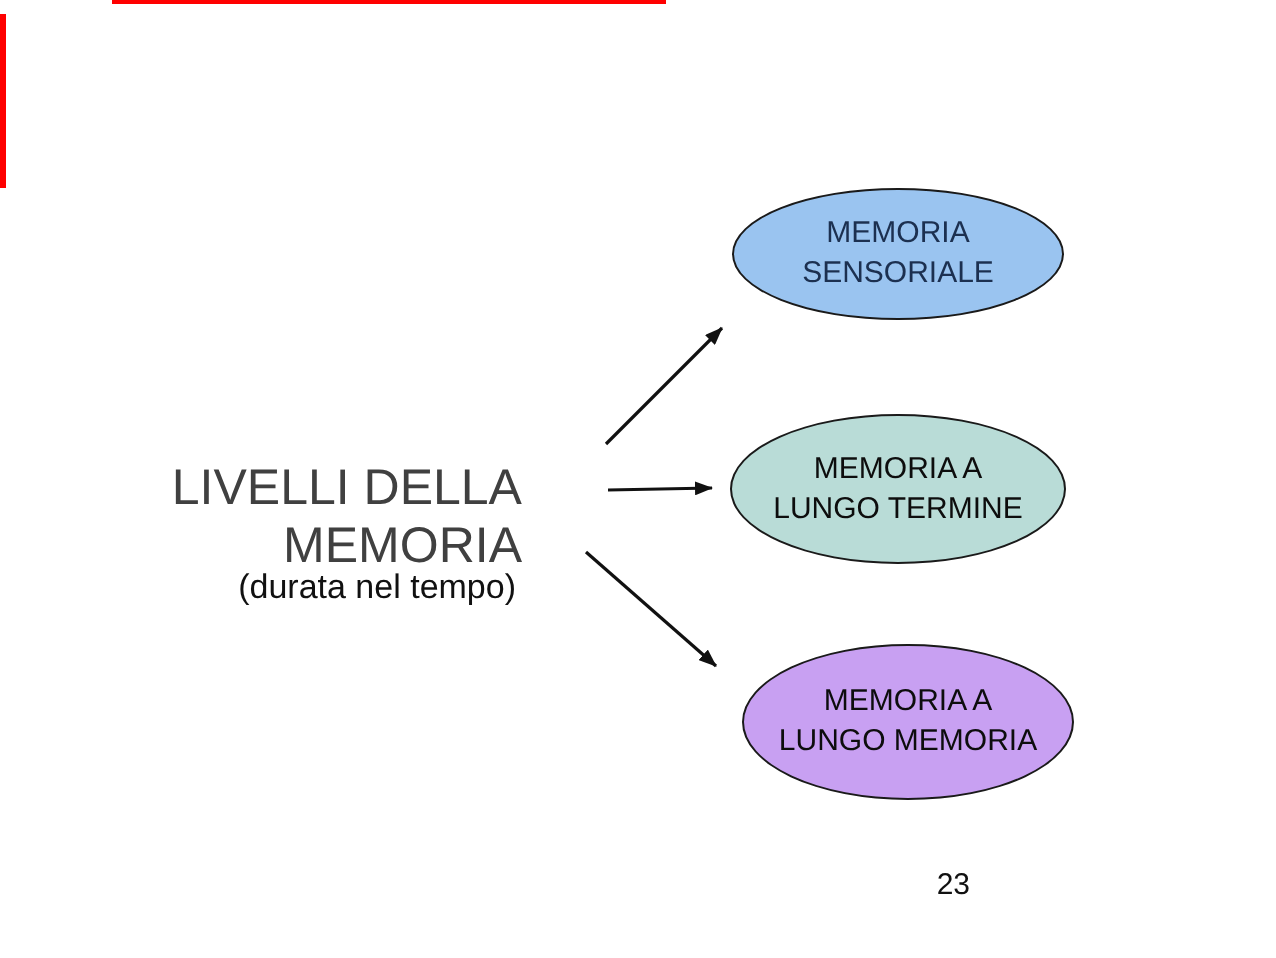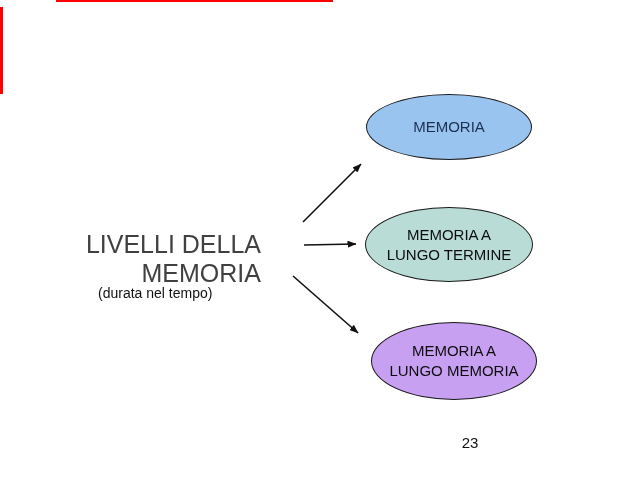--- a/index.html
+++ b/index.html
@@ -15,37 +15,37 @@
   .red-mark-left{position:absolute;left:0;top:7px;width:3px;height:87px;}
   
   .title-block{
     position:absolute;left:70px;top:230px;width:191px;
     text-align:right;color:#404040;
     font-size:25px;line-height:29px;letter-spacing:0px;
     white-space:nowrap;
   }
   .subtitle{
     position:absolute;left:98px;top:285px;width:160px;
-    text-align:left;color:#111111;font-size:14px;line-height:17px;
+    text-align:right;color:#111111;font-size:17px;line-height:17px;
   }
   
   .node{
     position:absolute;border-radius:50%;
     border:1.5px solid #1a1a1a;
     display:flex;flex-direction:column;align-items:center;justify-content:center;
     text-align:center;font-size:15px;line-height:20px;
     box-sizing:border-box;
   }
   .node-sensoriale{left:366px;top:94px;width:166px;height:66px;}
   .node-breve{left:365px;top:207px;width:168px;height:75px;}
   .node-lungo{left:371px;top:322px;width:166px;height:78px;}
   .arrows-layer{position:absolute;left:0;top:0;width:638px;height:479px;pointer-events:none;}
   .page-number{
     position:absolute;left:455px;top:434px;width:30px;
-    text-align:center;color:#111111;font-size:15px;
+    text-align:right;color:#111111;font-size:15px;
   }
 </style>
 </head>
 <body>
 
 <div class="slide">
 
   <div class="red-mark-top" style="background: rgb(255, 0, 0);"></div>
   <div class="red-mark-left" style="background: rgb(255, 0, 0);"></div>
 
@@ -62,20 +62,21 @@
         <path d="M0,0 L9,3.5 L0,7 Z" fill="#111111"></path>
       </marker>
     </defs>
   <line x1="303" y1="222" x2="361" y2="164" stroke="#111111" stroke-width="1.6" marker-end="url(#ah)"></line>
       <line x1="304" y1="245" x2="356" y2="244" stroke="#111111" stroke-width="1.6" marker-end="url(#ah)"></line>
       <line x1="293" y1="276" x2="358" y2="333" stroke="#111111" stroke-width="1.6" marker-end="url(#ah)"></line>
     </svg>
 
   <div class="node node-sensoriale" style="background-color: rgb(154, 196, 240); border-color: rgb(26, 26, 26); color: rgb(28, 48, 80);">
     <div>MEMORIA</div>
+    <div>SENSORIALE</div>
   </div>
 
   <div class="node node-breve" style="background-color: rgb(185, 220, 215); border-color: rgb(26, 26, 26); color: rgb(13, 13, 13);">
     <div>MEMORIA A</div>
     <div>LUNGO TERMINE</div>
   </div>
 
   <div class="node node-lungo" style="background-color: rgb(200, 160, 242); border-color: rgb(26, 26, 26); color: rgb(13, 13, 13);">
     <div>MEMORIA A</div>
     <div>LUNGO MEMORIA</div>

